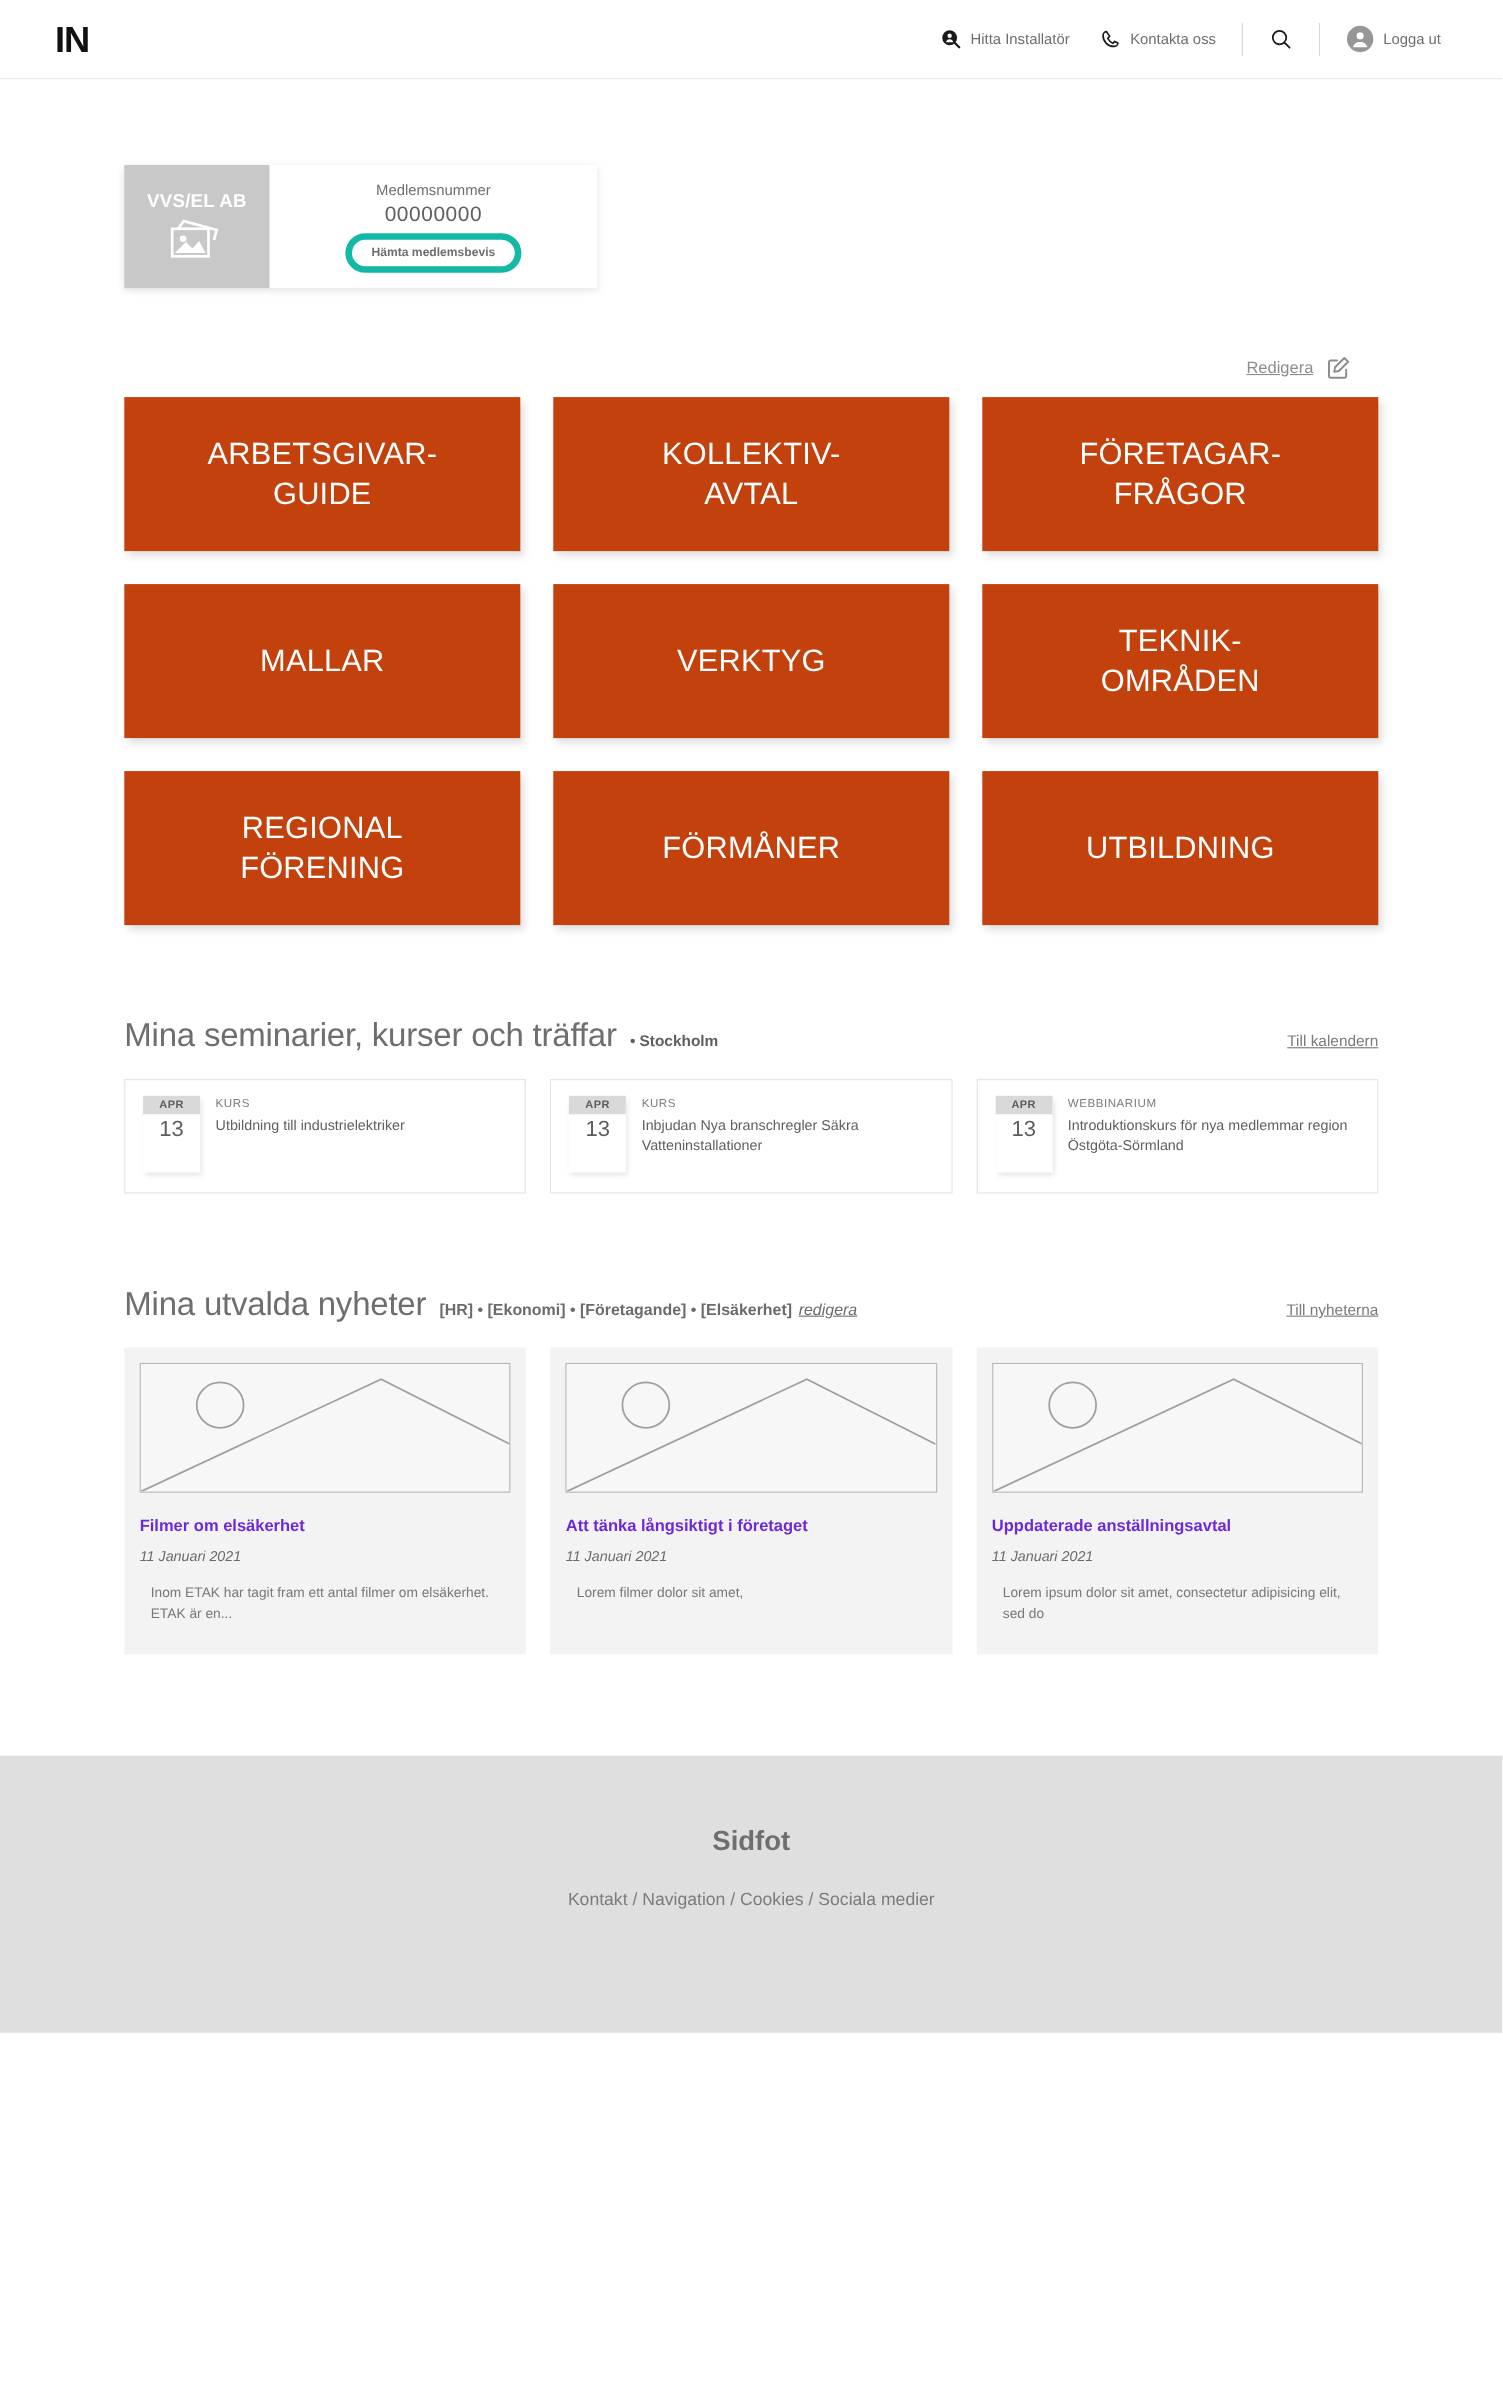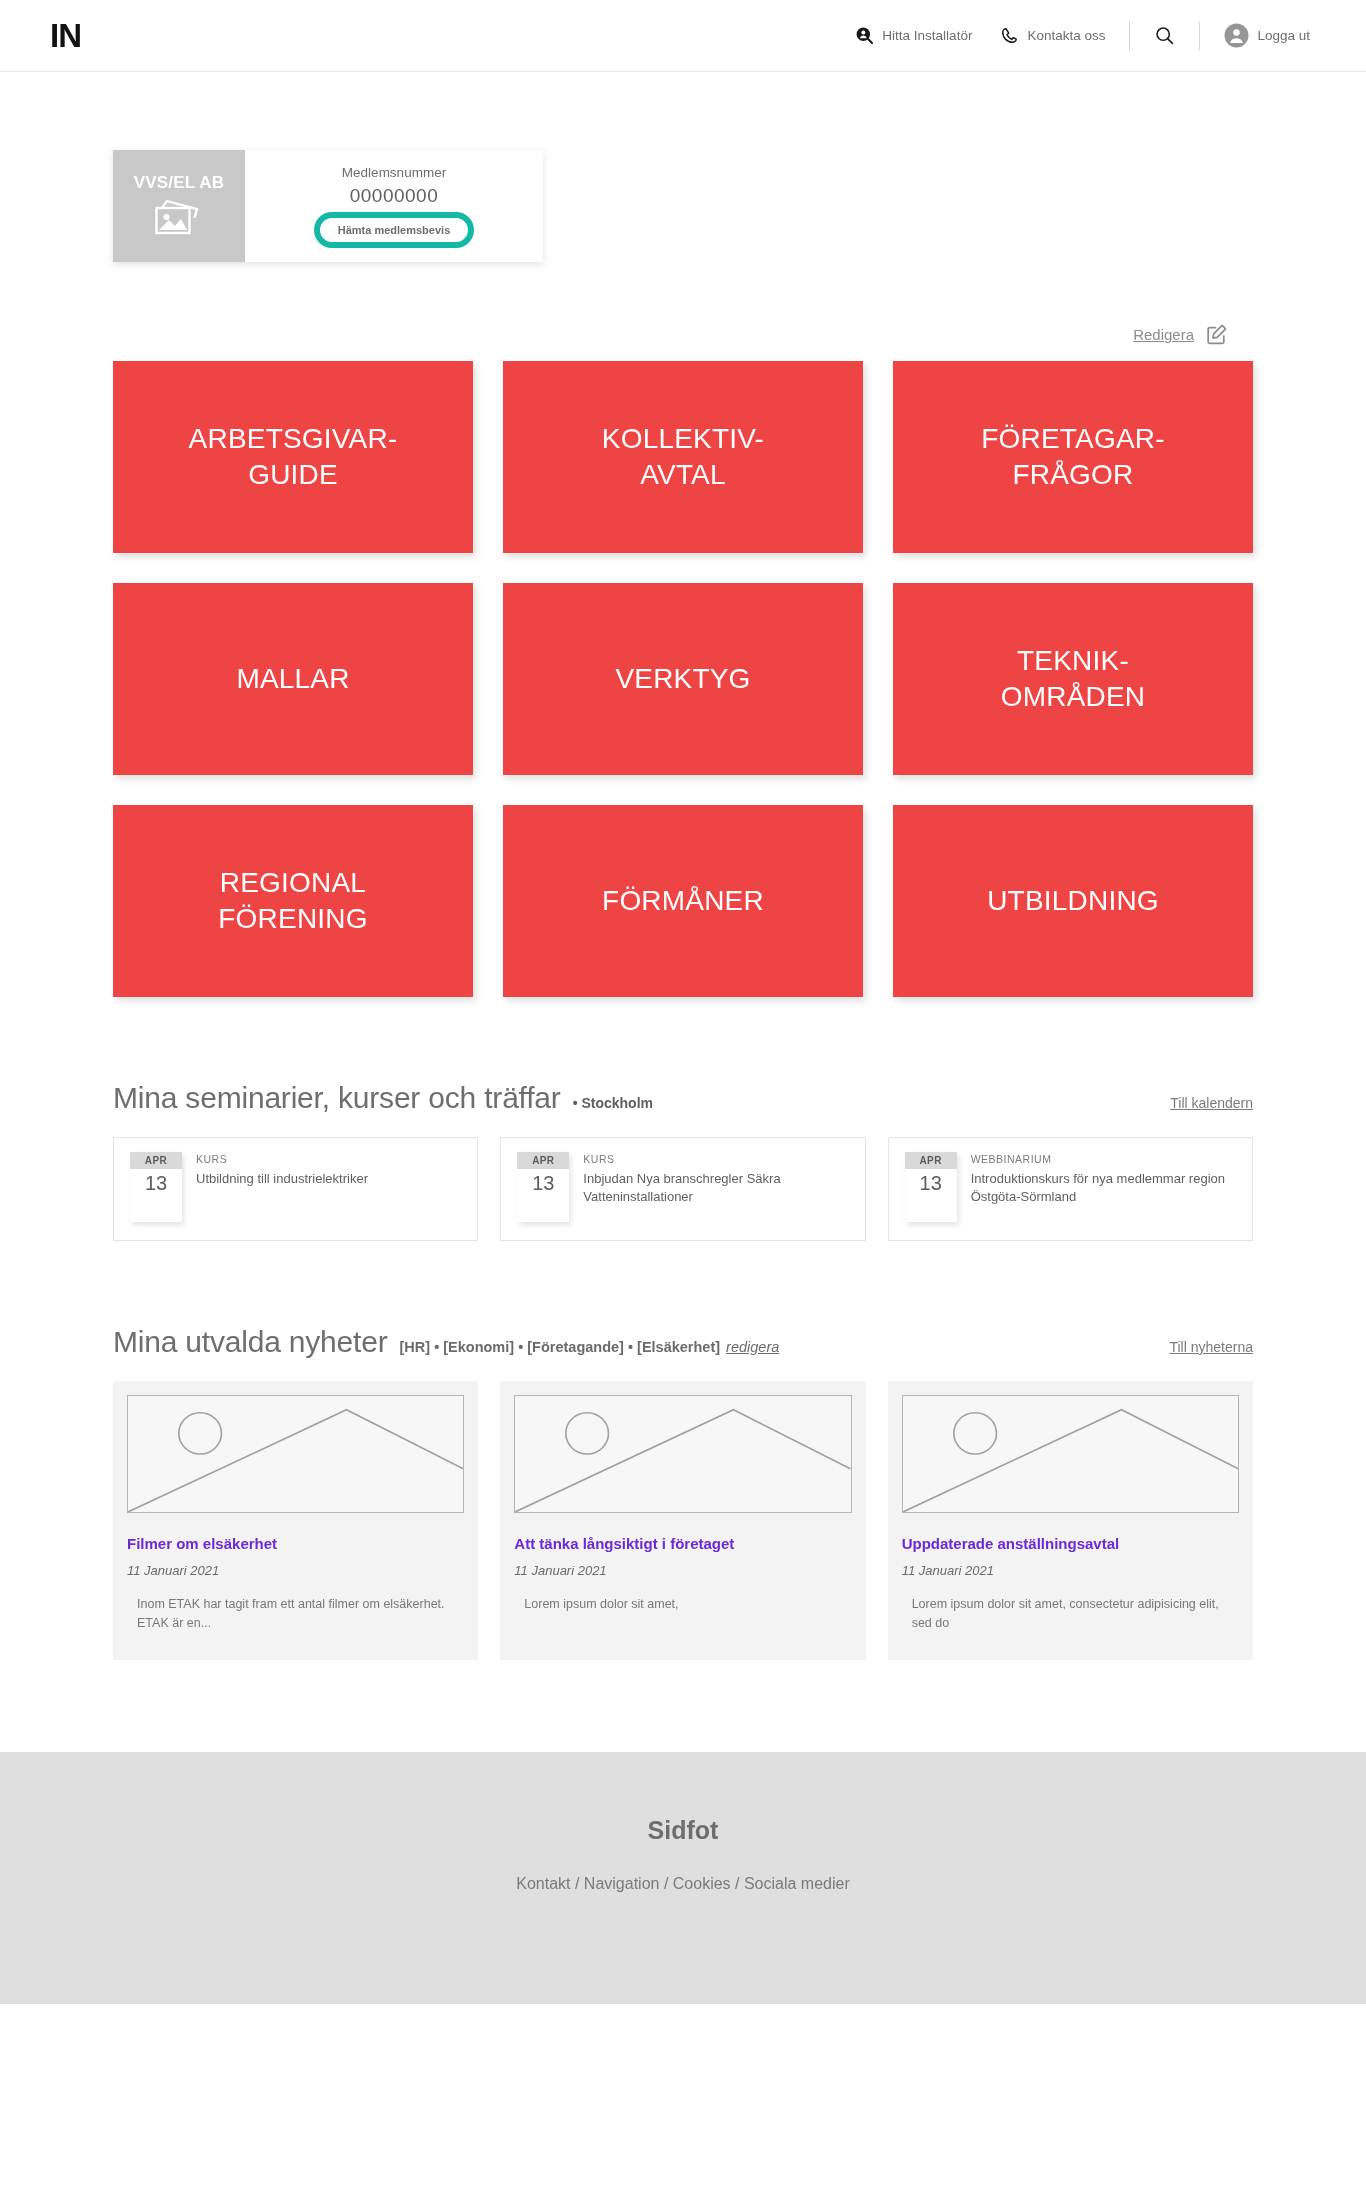--- a/index.html
+++ b/index.html
@@ -156,22 +156,22 @@
     cursor: pointer;
   }
 
   
   .tiles {
     display: grid;
     grid-template-columns: repeat(3, 1fr);
     gap: 30px 30px;
   }
   .tile {
-    height: 192px;
-    background: #ef4444;
+    height: 140px;
+    background: #c2410c;
     box-shadow: 3px 4px 7px rgba(0,0,0,.13);
     display: flex;
     align-items: center;
     justify-content: center;
     text-align: center;
     cursor: pointer;
   }
   .tile-label {
     color: #fff;
     font-size: 28px;
@@ -526,21 +526,21 @@
 
       <div class="news-card">
         <div class="news-img">
           <svg viewBox="0 0 330 118" preserveAspectRatio="none">
             <path d="M0 118 L215 14 L330 74" fill="none" stroke="#9f9f9f" stroke-width="1.6" vector-effect="non-scaling-stroke"></path>
             <ellipse cx="71" cy="38" rx="21" ry="21" fill="none" stroke="#9f9f9f" stroke-width="1.6" vector-effect="non-scaling-stroke"></ellipse>
           </svg>
         </div>
         <div class="news-title">Att tänka långsiktigt i företaget</div>
         <div class="news-date">11 Januari 2021</div>
-        <div class="news-excerpt">Lorem ipsum dolor sit amet,</div>
+        <div class="news-excerpt">Lorem filmer dolor sit amet,</div>
       </div>
 
       <div class="news-card">
         <div class="news-img">
           <svg viewBox="0 0 330 118" preserveAspectRatio="none">
             <path d="M0 118 L215 14 L330 74" fill="none" stroke="#9f9f9f" stroke-width="1.6" vector-effect="non-scaling-stroke"></path>
             <ellipse cx="71" cy="38" rx="21" ry="21" fill="none" stroke="#9f9f9f" stroke-width="1.6" vector-effect="non-scaling-stroke"></ellipse>
           </svg>
         </div>
         <div class="news-title">Uppdaterade anställningsavtal</div>

